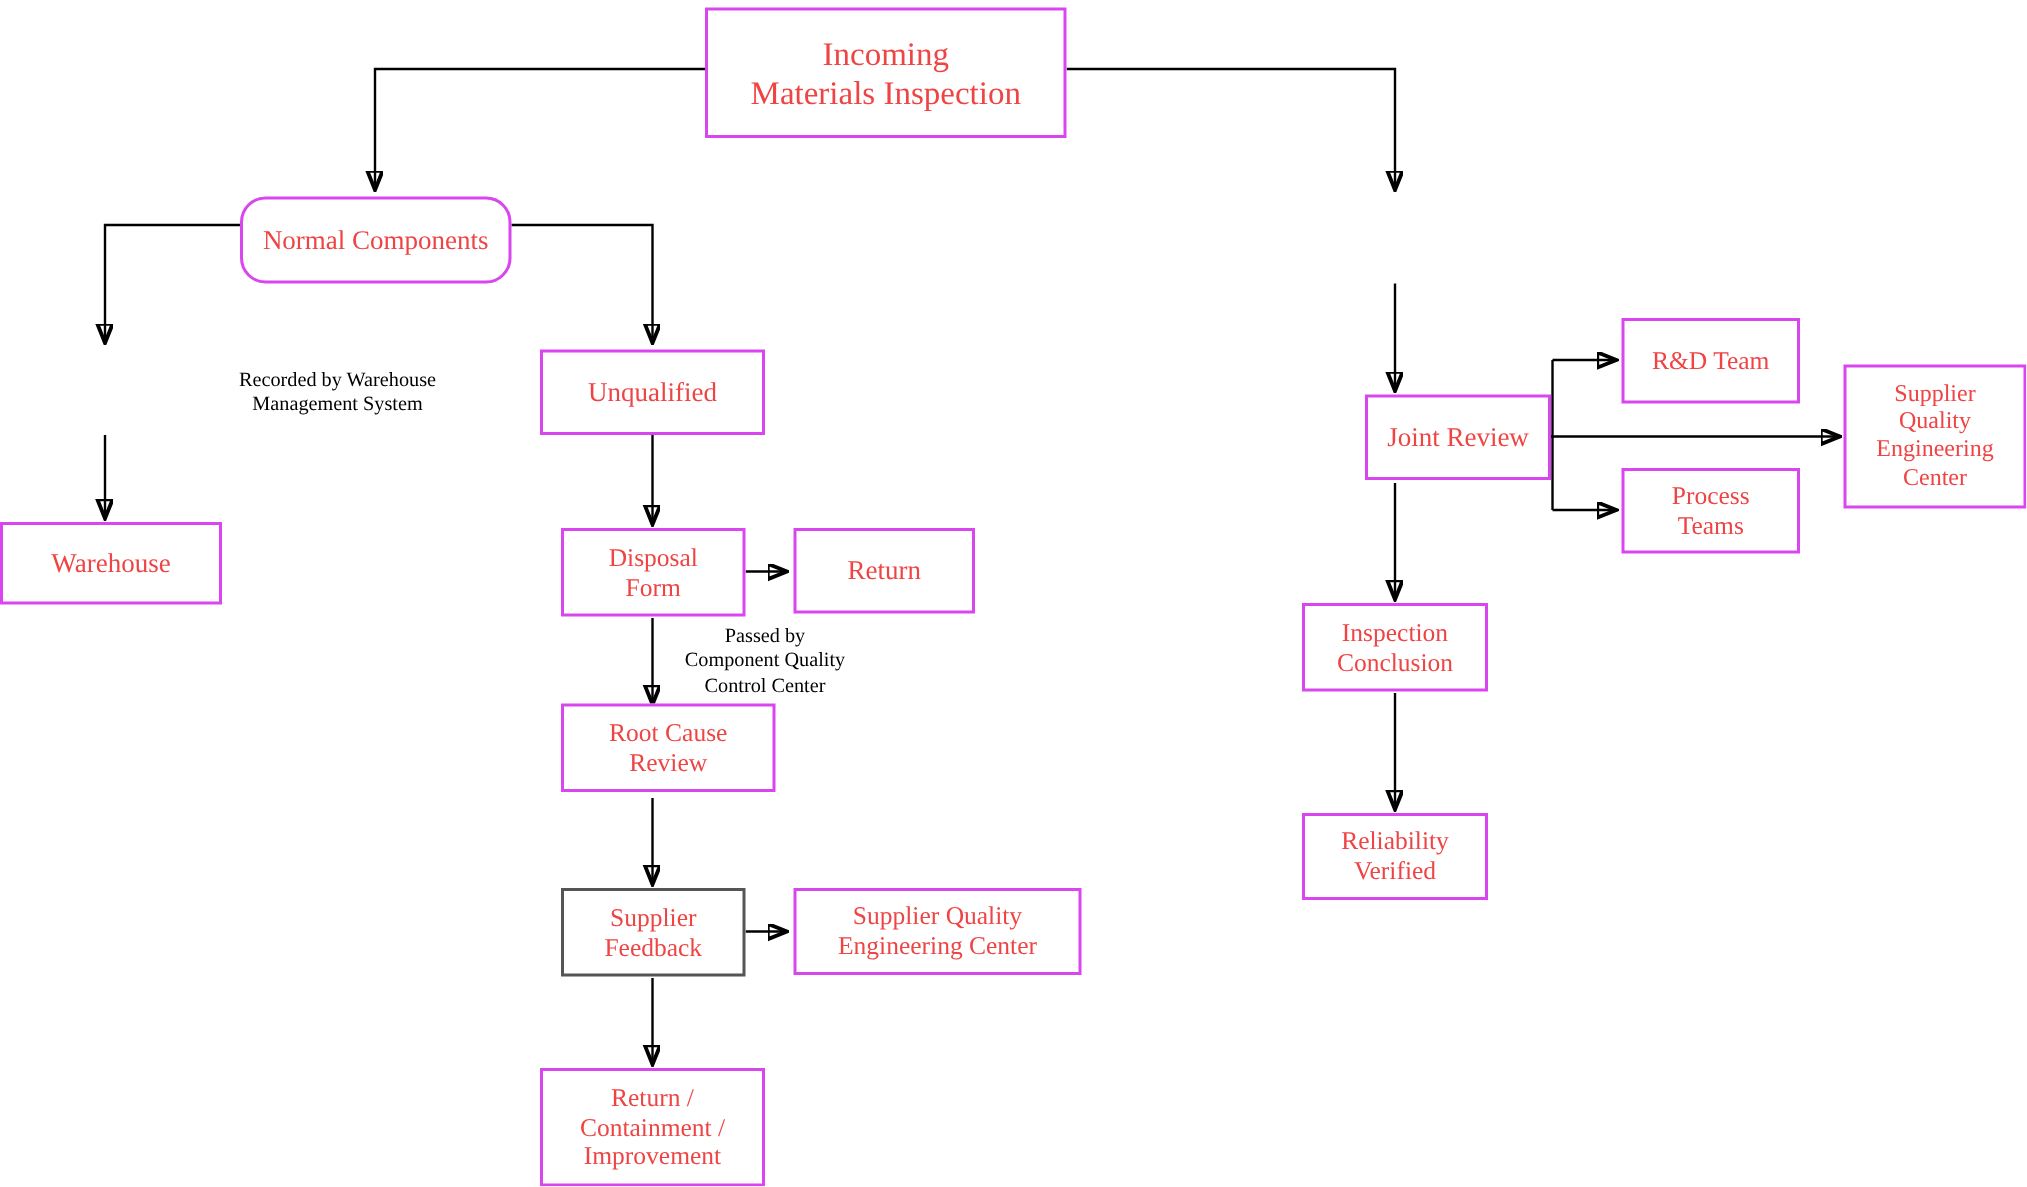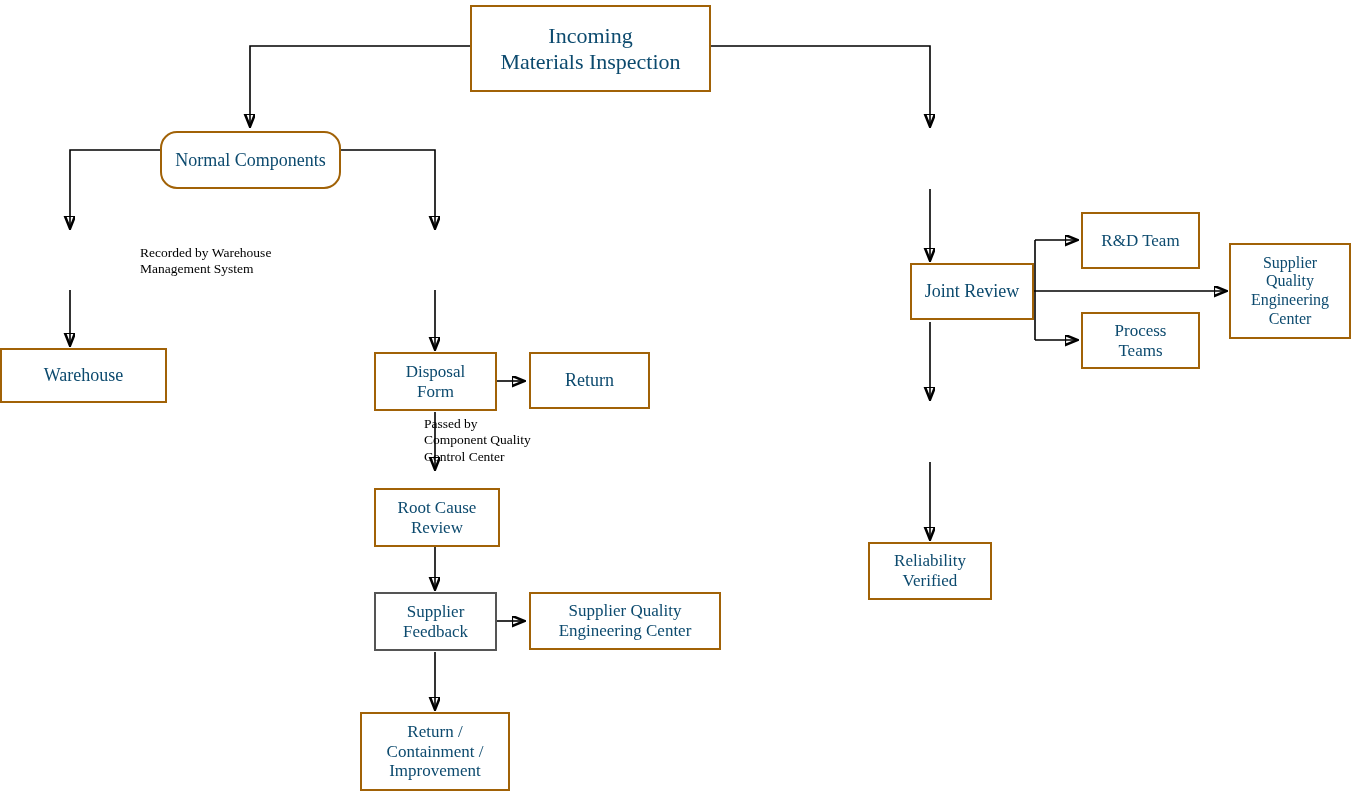--- a/index.html
+++ b/index.html
@@ -12,45 +12,45 @@
     position: relative;
     width: 1351px;
     height: 791px;
     background: #ffffff;
     font-family: "Liberation Serif", "DejaVu Serif", serif;
     overflow: hidden;
   }
   .node {
     position: absolute;
     box-sizing: border-box;
-    border: 2px solid #a16207;
+    border: 2px solid #d946ef;
     background: #ffffff;
     display: flex;
     align-items: center;
     justify-content: center;
     text-align: center;
-    color: #0c4a6e;
+    color: #ef4444;
     line-height: 1.16;
     z-index: 3;
   }
   .node.gray-border {
     border-color: #555555;
   }
   .node .label {
     display: block;
     padding: 0 6px;
     white-space: pre-line;
   }
   .fs-22 { font-size: 22px; }
   .fs-18 { font-size: 18px; }
   .fs-17 { font-size: 17px; }
   .fs-16 { font-size: 16px; }
   .free-label {
     position: absolute;
-    text-align: left;
+    text-align: center;
     font-size: 13.5px;
     color: #000000;
     line-height: 1.22;
     white-space: pre-line;
     z-index: 4;
   }
   svg#edges {
     position: absolute;
     left: 0;
     top: 0;
@@ -119,35 +119,38 @@
     <span class="label">Incoming
 Materials Inspection</span>
   </div>
 
   <div class="node fs-18" style="left:160px; top:131px; width:181px; height:58px;border-radius:17px;">
     <span class="label">Normal Components</span>
   </div>
 
 
 
-  <div class="node fs-18" style="left:0px; top:348px; width:167px; height:55px;">
+  <div class="node fs-18" style="left:0px; top:348px; width:148px; height:55px;">
     <span class="label">Warehouse</span>
   </div>
 
+  <div class="node fs-18" style="left:360px; top:233px; width:150px; height:57px;">
+    <span class="label">Unqualified</span>
+  </div>
 
   <div class="node fs-17" style="left:374px; top:352px; width:123px; height:59px;">
     <span class="label">Disposal
 Form</span>
   </div>
 
   <div class="node fs-18" style="left:529px; top:352px; width:121px; height:57px;">
     <span class="label">Return</span>
   </div>
 
-  <div class="node fs-17" style="left:374px; top:488px; width:126px; height:59px;justify-content:center;">
+  <div class="node fs-17" style="left:374px; top:469px; width:143px; height:59px;justify-content:center;">
     <span class="label">Root Cause
 Review</span>
   </div>
 
   <div class="node fs-17 gray-border" style="left:374px; top:592px; width:123px; height:59px;">
     <span class="label">Supplier
 Feedback</span>
   </div>
 
   <div class="node fs-17" style="left:529px; top:592px; width:192px; height:58px;">
@@ -174,20 +177,24 @@
     <span class="label">R&amp;D Team</span>
   </div>
 
   <div class="node fs-16" style="left:1229px; top:243px; width:122px; height:96px;">
     <span class="label">Supplier
 Quality
 Engineering
 Center</span>
   </div>
 
+  <div class="node fs-17" style="left:868px; top:402px; width:124px; height:59px;">
+    <span class="label">Inspection
+Conclusion</span>
+  </div>
 
   <div class="node fs-17" style="left:868px; top:542px; width:124px; height:58px;">
     <span class="label">Reliability
 Verified</span>
   </div>
 
   <div class="free-label" style="left:140px; top:245px; width:170px;">Recorded by Warehouse
 Management System</div>
 
   <div class="free-label" style="left:424px; top:416px; width:172px;">Passed by

